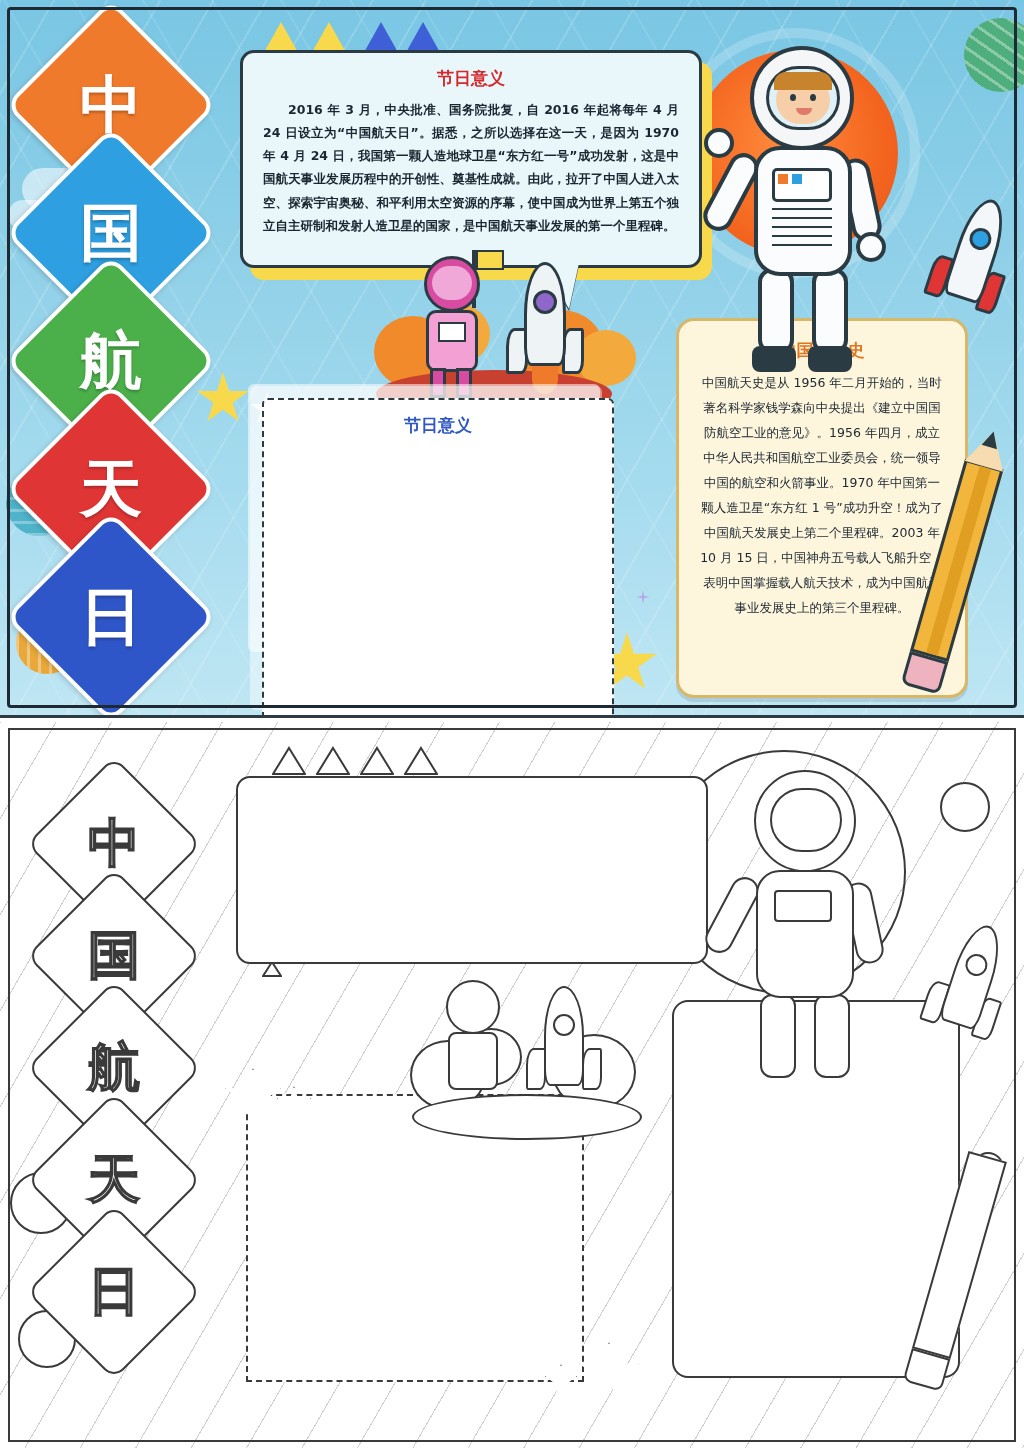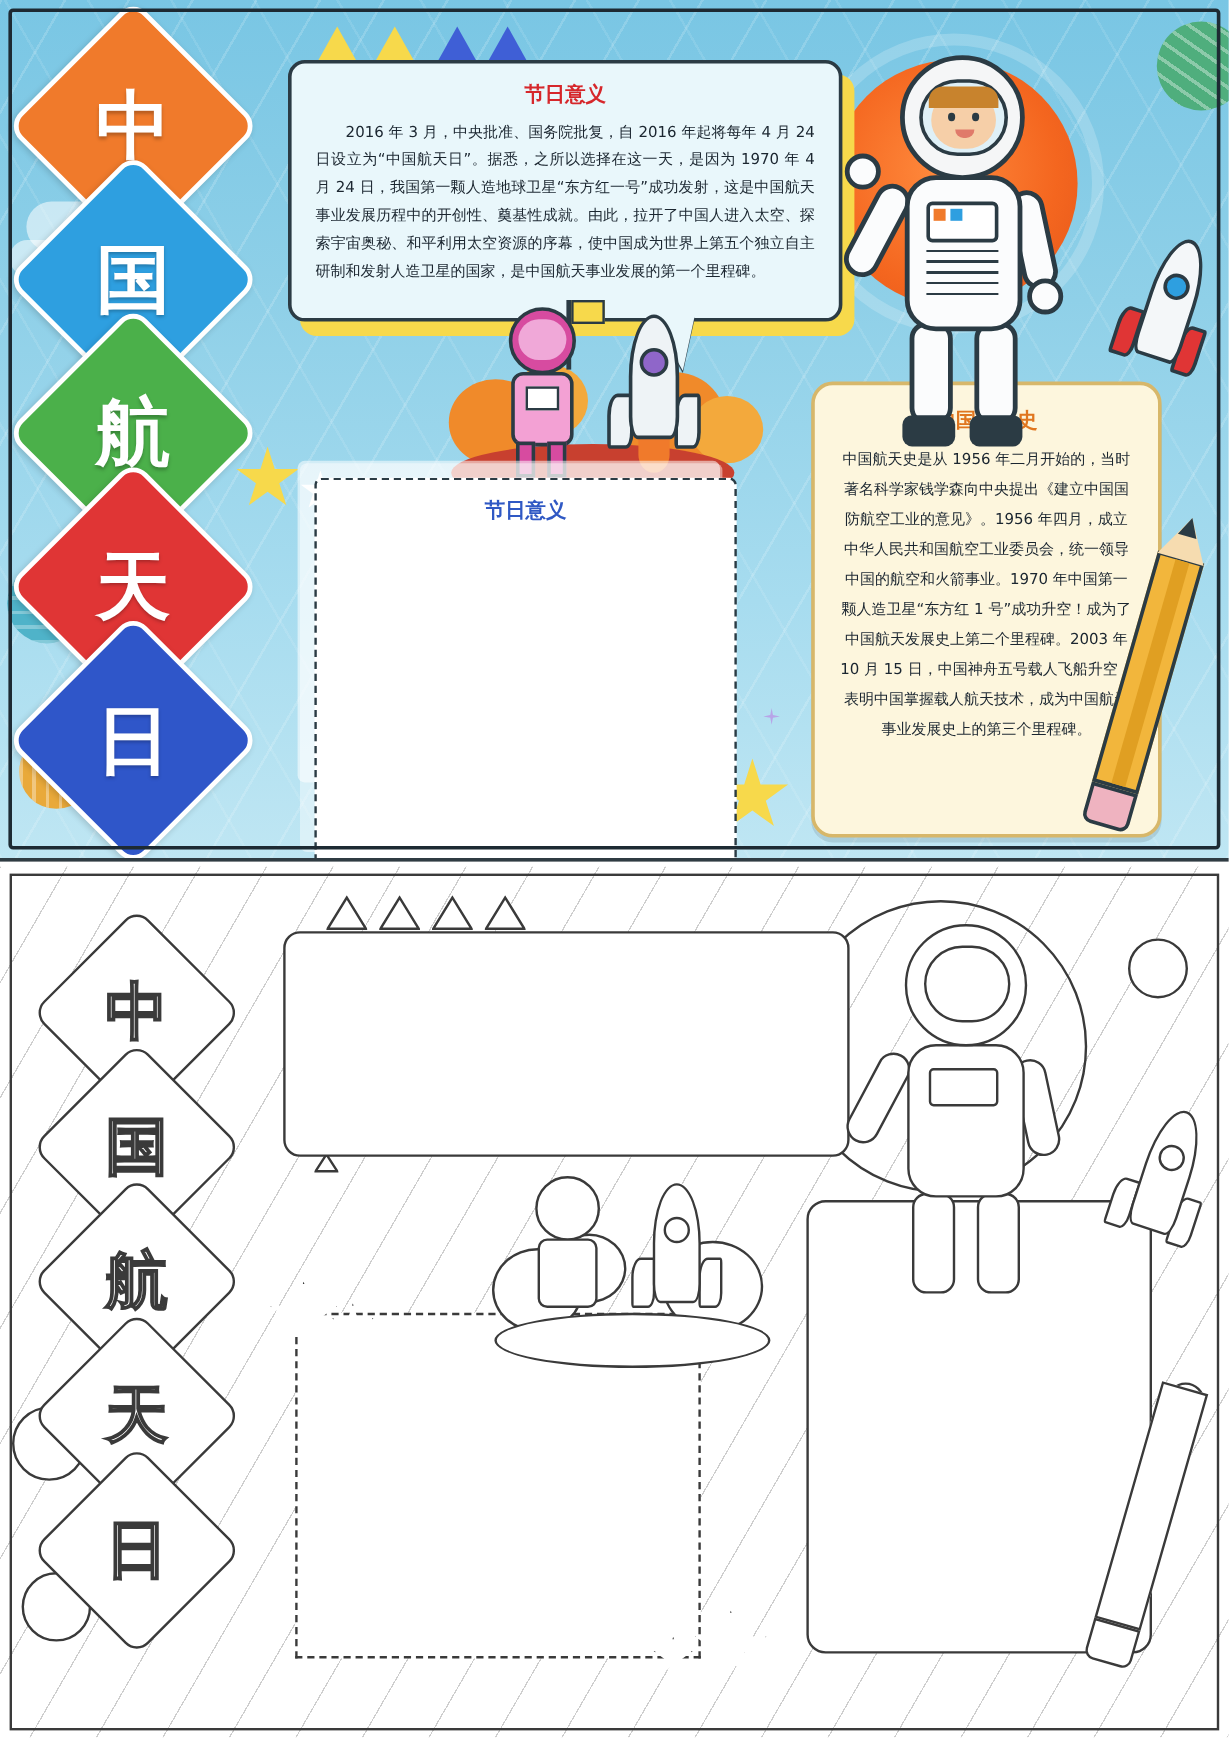--- a/index.html
+++ b/index.html
@@ -130,21 +130,21 @@
   }
 
   .card-title { text-align: center; font-weight: bold; font-size: 17px; margin-bottom: 8px; }
   .t-red { color: #d6272b; }
   .t-blue { color: #2f58c4; }
   .t-orange { color: #e0761f; }
   .card-body {
     font-size: 12.5px; line-height: 1.85; color: #1b2630; text-align: justify;
     font-family: "DejaVu Sans", "Liberation Sans", sans-serif;
   }
-  .card-body.indent { text-indent: 2em; }
+  .card-body.indent { text-indent: 2em; font-weight: bold; }
   .card-3 .card-body { text-align: center; font-size: 12.5px; line-height: 2.0; }
 
   
   .watermark {
     position: absolute; left: 380px; top: 620px; font-size: 34px; color: rgba(255,255,255,0.55);
     font-weight: bold; letter-spacing: 4px; font-family: "DejaVu Sans", sans-serif;
   }
 
   
   .astro { position: absolute; right: 128px; top: 46px; width: 190px; height: 330px; }

